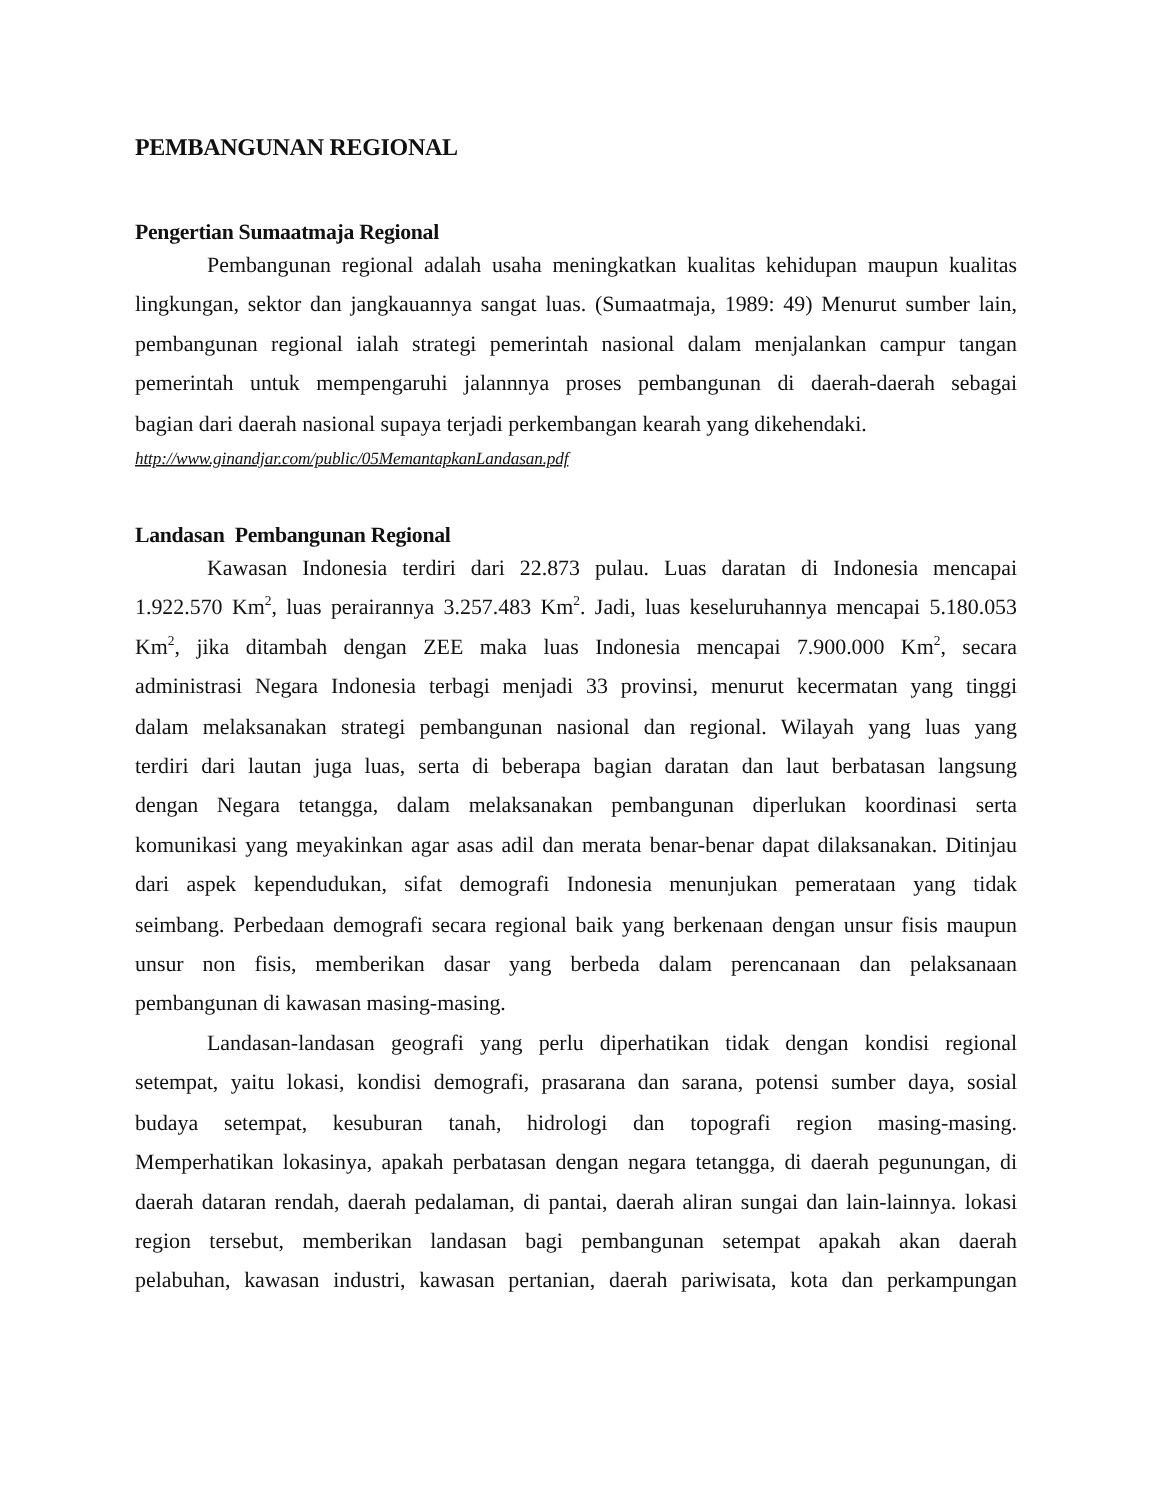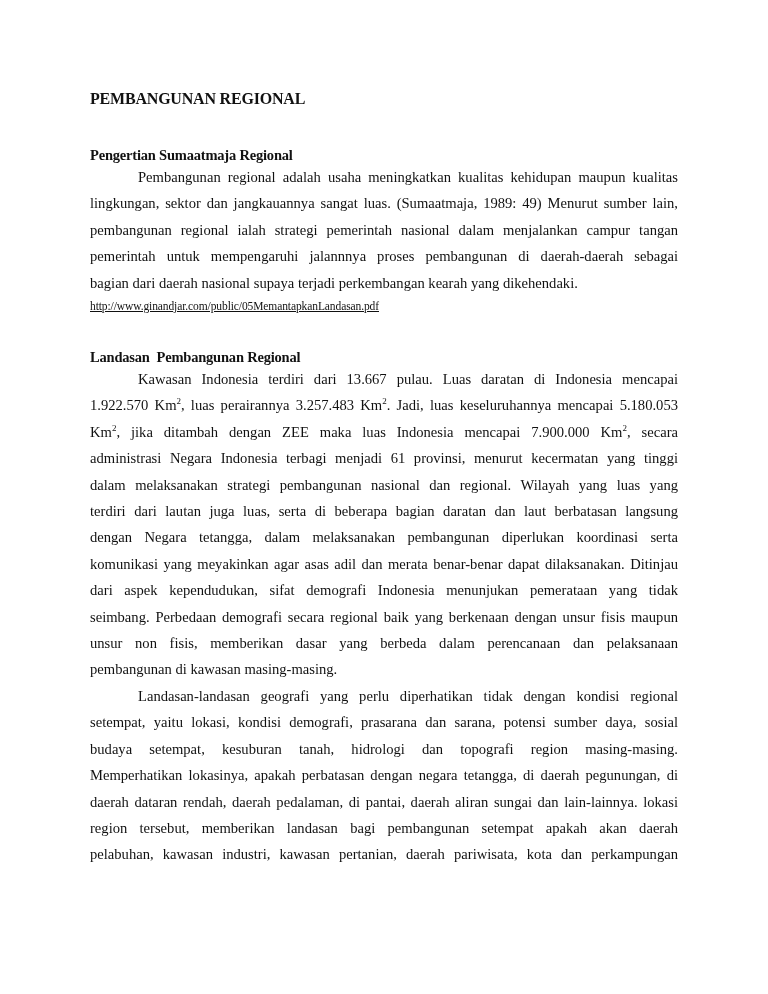--- a/index.html
+++ b/index.html
@@ -17,21 +17,21 @@
     }
     .para {
       position: absolute; left: 90px; width: 588px; font-size: 14.6px; line-height: 26.4px;
       text-align: justify; margin: 0;
     }
     .para .indent { display: inline-block; width: 48px; }
     .line { display: block; text-align: justify; text-align-last: justify; height: 26.4px; white-space: nowrap; }
     .line.last { text-align-last: left; }
     .link {
       position: absolute; left: 90px; top: 300px; font-size: 11.5px; color: #111;
-      text-decoration: underline; letter-spacing: -0.1px;
+      text-decoration: underline; letter-spacing: -0.1px; font-style: italic;
     }
     sup { font-size: 9px; line-height: 0; vertical-align: 6px; }
   </style>
 </head>
 <body>
 
 <div class="page">
 
   <div class="title">PEMBANGUNAN REGIONAL</div>
 
@@ -43,24 +43,24 @@
     <span class="line">pembangunan regional ialah strategi pemerintah nasional dalam menjalankan campur tangan</span>
     <span class="line">pemerintah untuk mempengaruhi jalannnya proses pembangunan di daerah-daerah sebagai</span>
     <span class="line last">bagian dari daerah nasional supaya terjadi perkembangan kearah yang dikehendaki.</span>
   </div>
 
   <a class="link">http://www.ginandjar.com/public/05MemantapkanLandasan.pdf</a>
 
   <div class="heading" style="top:349px;"><span style="white-space:pre;">Landasan  Pembangunan Regional</span></div>
 
   <div class="para" style="top:366px;">
-    <span class="line"><span class="indent"></span><span>Kawasan Indonesia terdiri dari 13.667 pulau. Luas daratan di Indonesia mencapai</span></span>
+    <span class="line"><span class="indent"></span><span>Kawasan Indonesia terdiri dari 22.873 pulau. Luas daratan di Indonesia mencapai</span></span>
     <span class="line sup-line">1.922.570 Km<sup>2</sup>, luas perairannya 3.257.483 Km<sup>2</sup>. Jadi, luas keseluruhannya mencapai 5.180.053</span>
     <span class="line sup-line">Km<sup>2</sup>, jika ditambah dengan ZEE maka luas Indonesia mencapai 7.900.000  Km<sup>2</sup>, secara</span>
-    <span class="line">administrasi Negara Indonesia terbagi menjadi 61 provinsi, menurut kecermatan yang  tinggi</span>
+    <span class="line">administrasi Negara Indonesia terbagi menjadi 33 provinsi, menurut kecermatan yang  tinggi</span>
     <span class="line">dalam melaksanakan strategi pembangunan nasional dan regional. Wilayah yang luas yang</span>
     <span class="line">terdiri dari lautan juga luas, serta di beberapa bagian daratan dan laut berbatasan langsung</span>
     <span class="line">dengan Negara tetangga, dalam melaksanakan pembangunan diperlukan koordinasi serta</span>
     <span class="line">komunikasi yang meyakinkan agar asas adil dan merata benar-benar dapat dilaksanakan. Ditinjau</span>
     <span class="line">dari aspek kependudukan, sifat demografi Indonesia menunjukan pemerataan yang tidak</span>
     <span class="line">seimbang. Perbedaan  demografi secara regional baik yang berkenaan dengan unsur fisis maupun</span>
     <span class="line">unsur non fisis, memberikan dasar yang berbeda dalam perencanaan dan pelaksanaan</span>
     <span class="line last">pembangunan di kawasan masing-masing.</span>
   </div>
 

